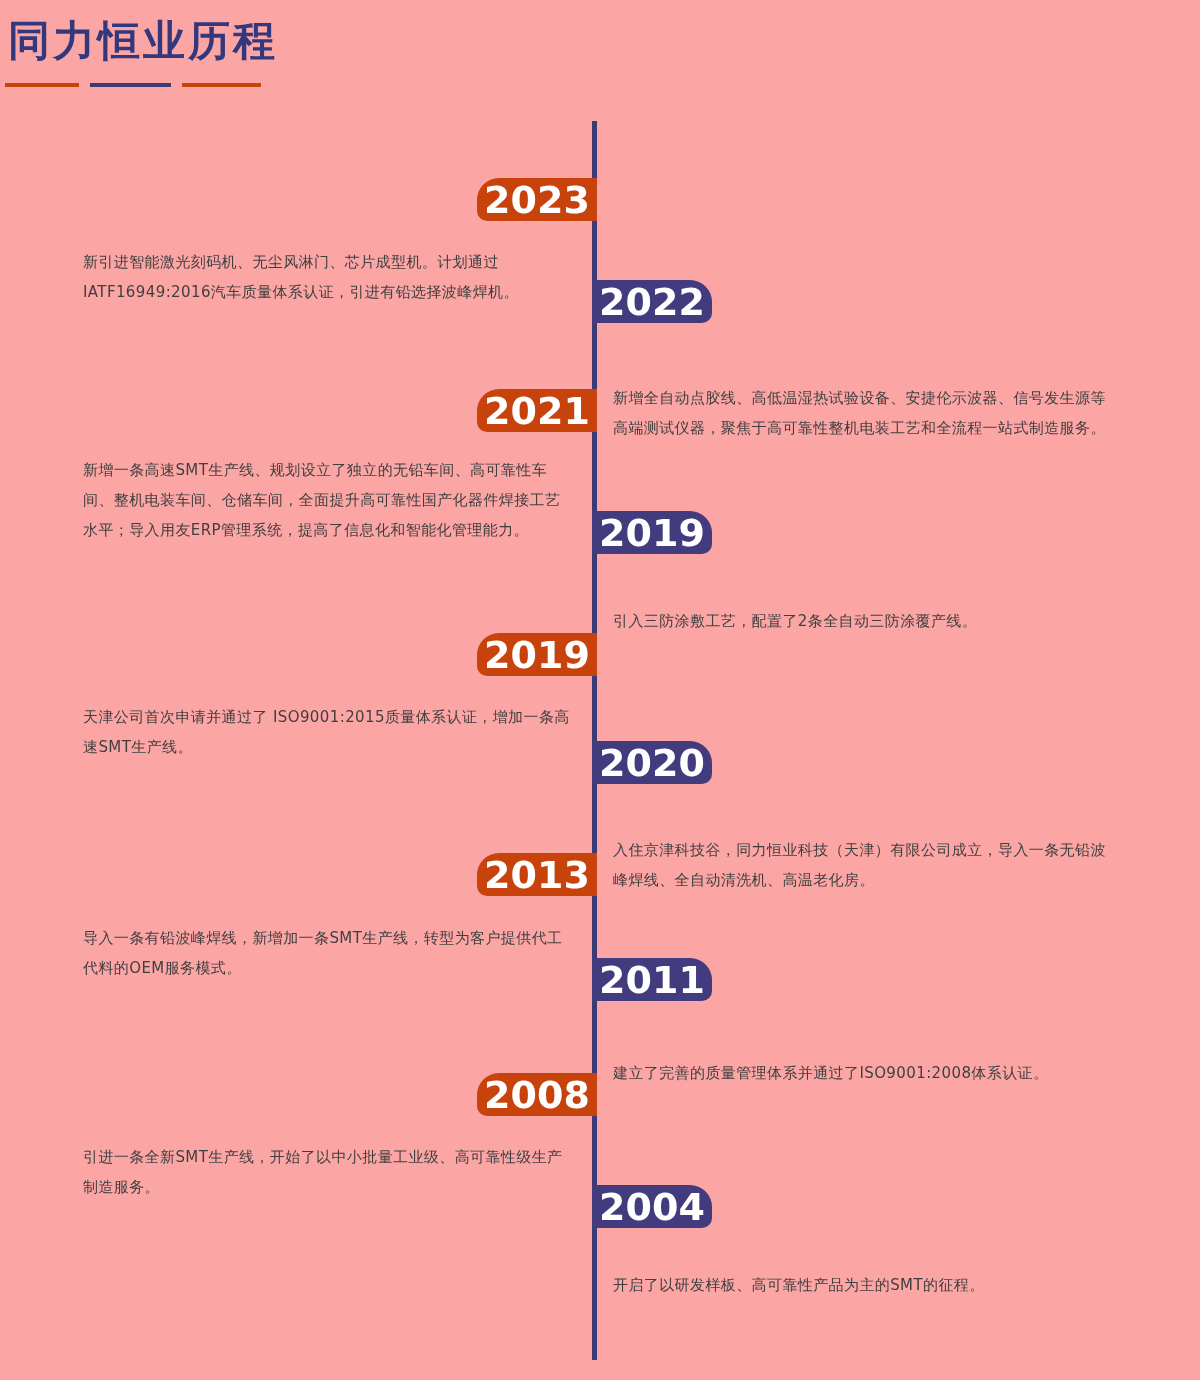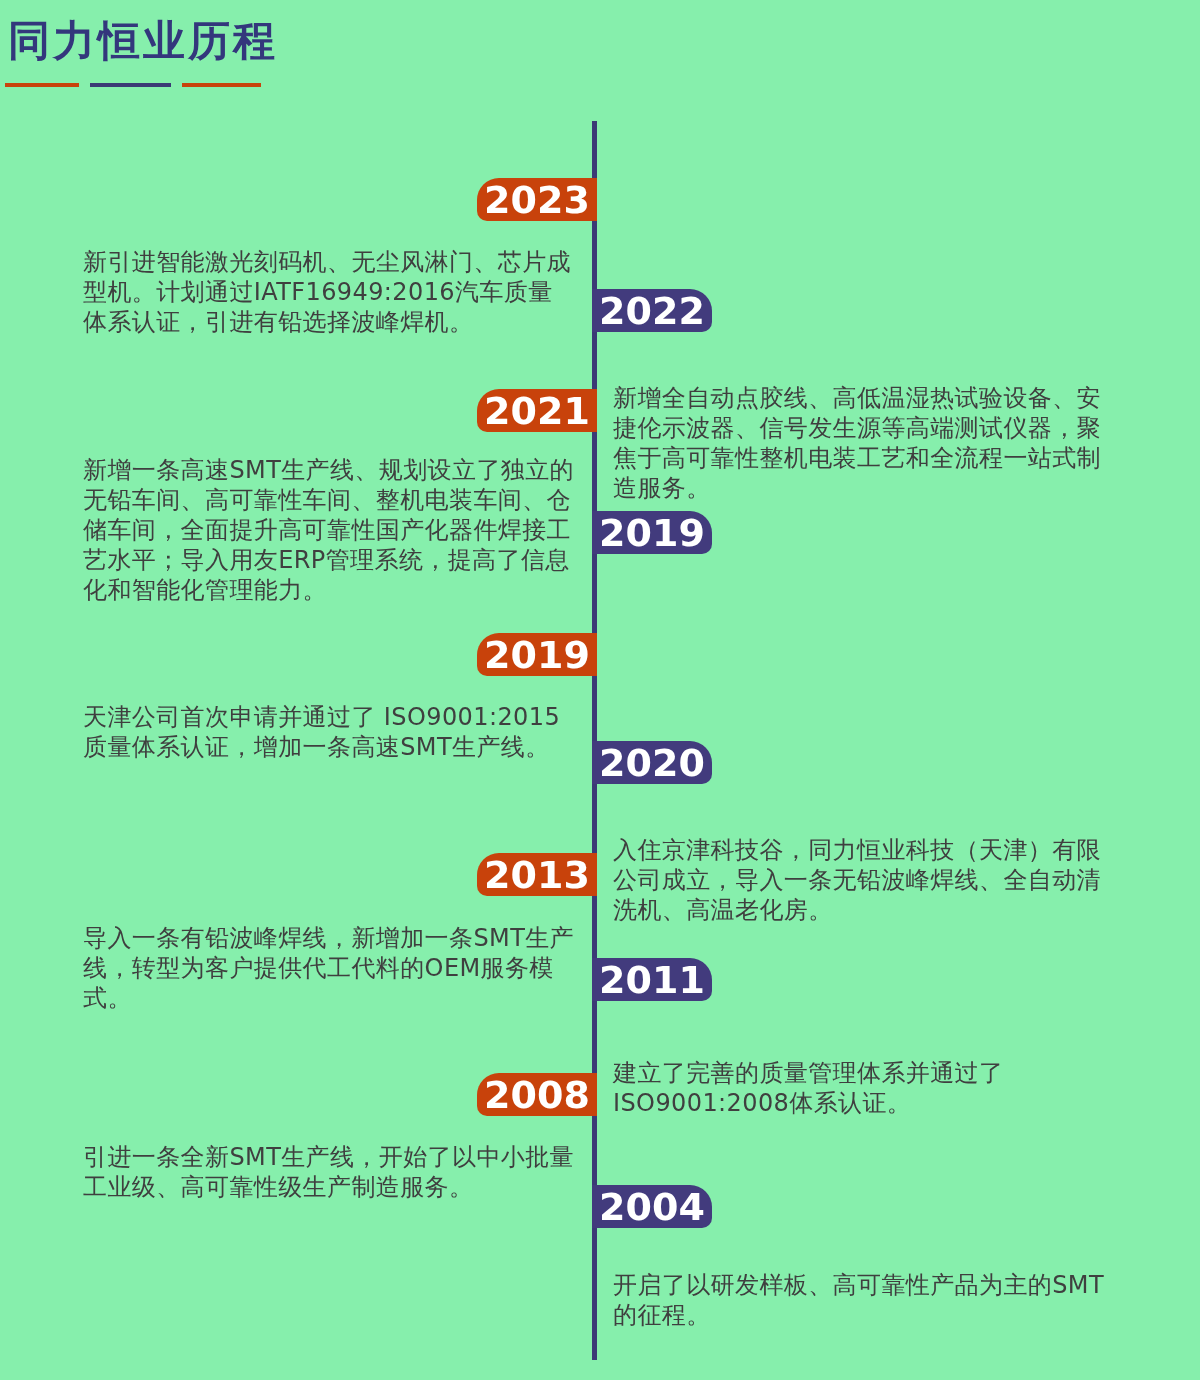--- a/index.html
+++ b/index.html
@@ -4,21 +4,21 @@
 <style>
   html, body {
     margin: 0;
     padding: 0;
     background: #ffffff;
   }
   .canvas {
     position: relative;
     width: 1200px;
     height: 1380px;
-    background: #86efac;
+    background: #fca5a5;
     overflow: hidden;
     font-family: "DejaVu Sans", "Liberation Sans", sans-serif;
   }
 
   
   .page-title {
     position: absolute;
     left: 8px;
     top: 18px;
     margin: 0;
@@ -72,21 +72,21 @@
   }
   .badge.right {
     left: 592px;
     background: #423b7d;
     border-radius: 0 22px 10px 0;
   }
 
   
   .desc {
     position: absolute;
-    font-size: 24px;
+    font-size: 15px;
     line-height: 30px;
     letter-spacing: 0.4px;
     color: #3f3f3f;
   }
   .desc.left  { left: 83px;  width: 492px; }
   .desc.right { left: 613px; width: 505px; margin-top: 28px; }
   .desc p { margin: 0; }
 </style>
 </head>
 <body>
@@ -104,36 +104,37 @@
   <div class="vline"></div>
 
   <section>
     <div class="badge left" style="top:178px">2023</div>
     <div class="desc left" style="top:247px">
       <p>新引进智能激光刻码机、无尘风淋门、芯片成型机。计划通过IATF16949:2016汽车质量体系认证，引进有铅选择波峰焊机。</p>
     </div>
   </section>
 
   <section>
-    <div class="badge right" style="top:289px">2022</div>
+    <div class="badge right" style="top:280px">2022</div>
     <div class="desc right" style="top:355px">
       <p>新增全自动点胶线、高低温湿热试验设备、安捷伦示波器、信号发生源等高端测试仪器，聚焦于高可靠性整机电装工艺和全流程一站式制造服务。</p>
     </div>
   </section>
 
   <section>
     <div class="badge left" style="top:389px">2021</div>
     <div class="desc left" style="top:455px">
       <p>新增一条高速SMT生产线、规划设立了独立的无铅车间、高可靠性车间、整机电装车间、仓储车间，全面提升高可靠性国产化器件焊接工艺水平；导入用友ERP管理系统，提高了信息化和智能化管理能力。</p>
     </div>
   </section>
 
   <section>
     <div class="badge right" style="top:511px">2019</div>
     <div class="desc right" style="top:578px">
+      <p>引入三防涂敷工艺，配置了2条全自动三防涂覆产线。</p>
     </div>
   </section>
 
   <section>
     <div class="badge left" style="top:633px">2019</div>
     <div class="desc left" style="top:702px">
       <p>天津公司首次申请并通过了 ISO9001:2015质量体系认证，增加一条高速SMT生产线。</p>
     </div>
   </section>
 

